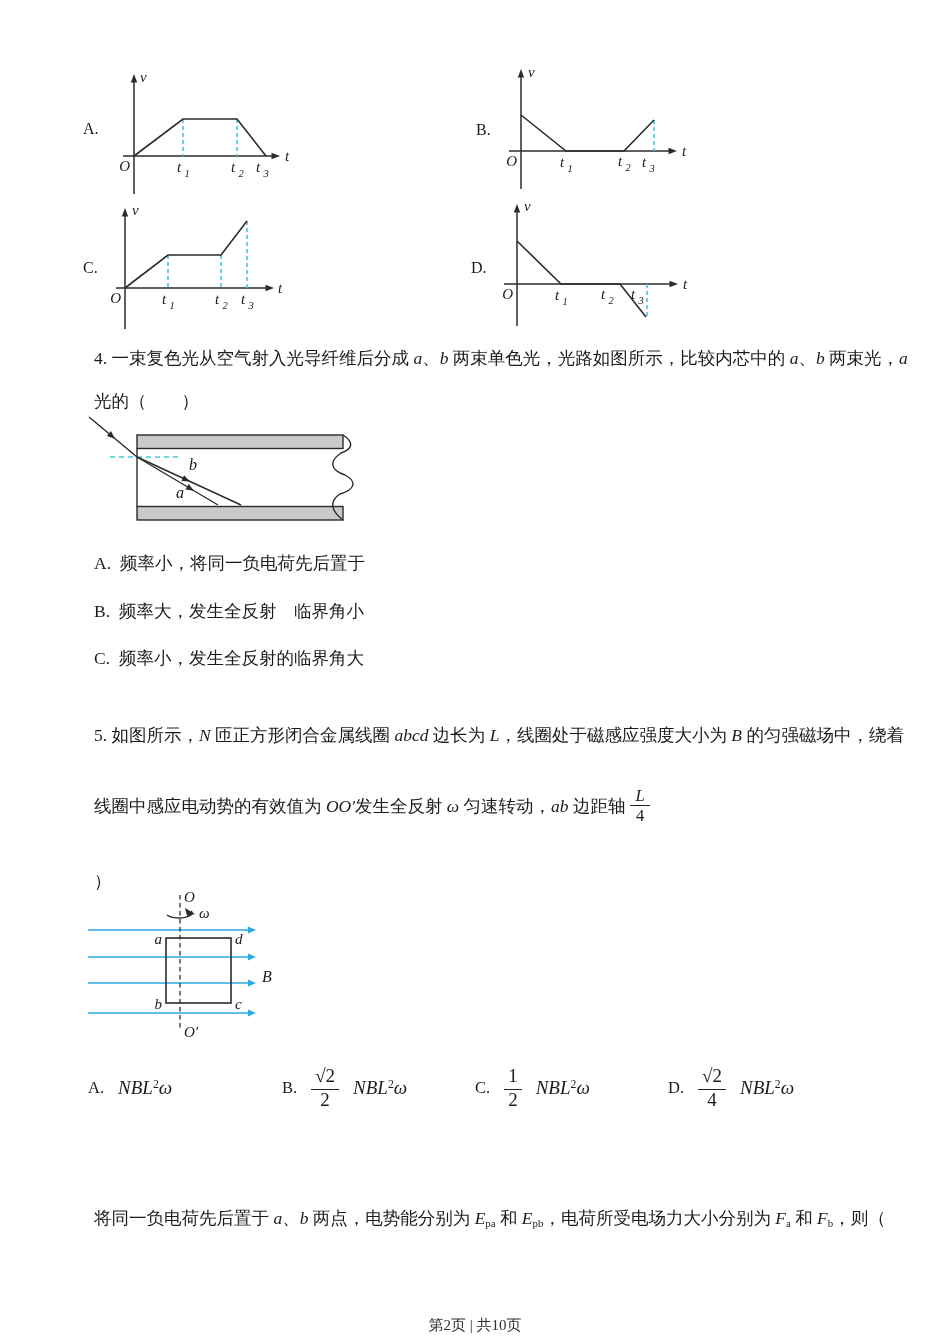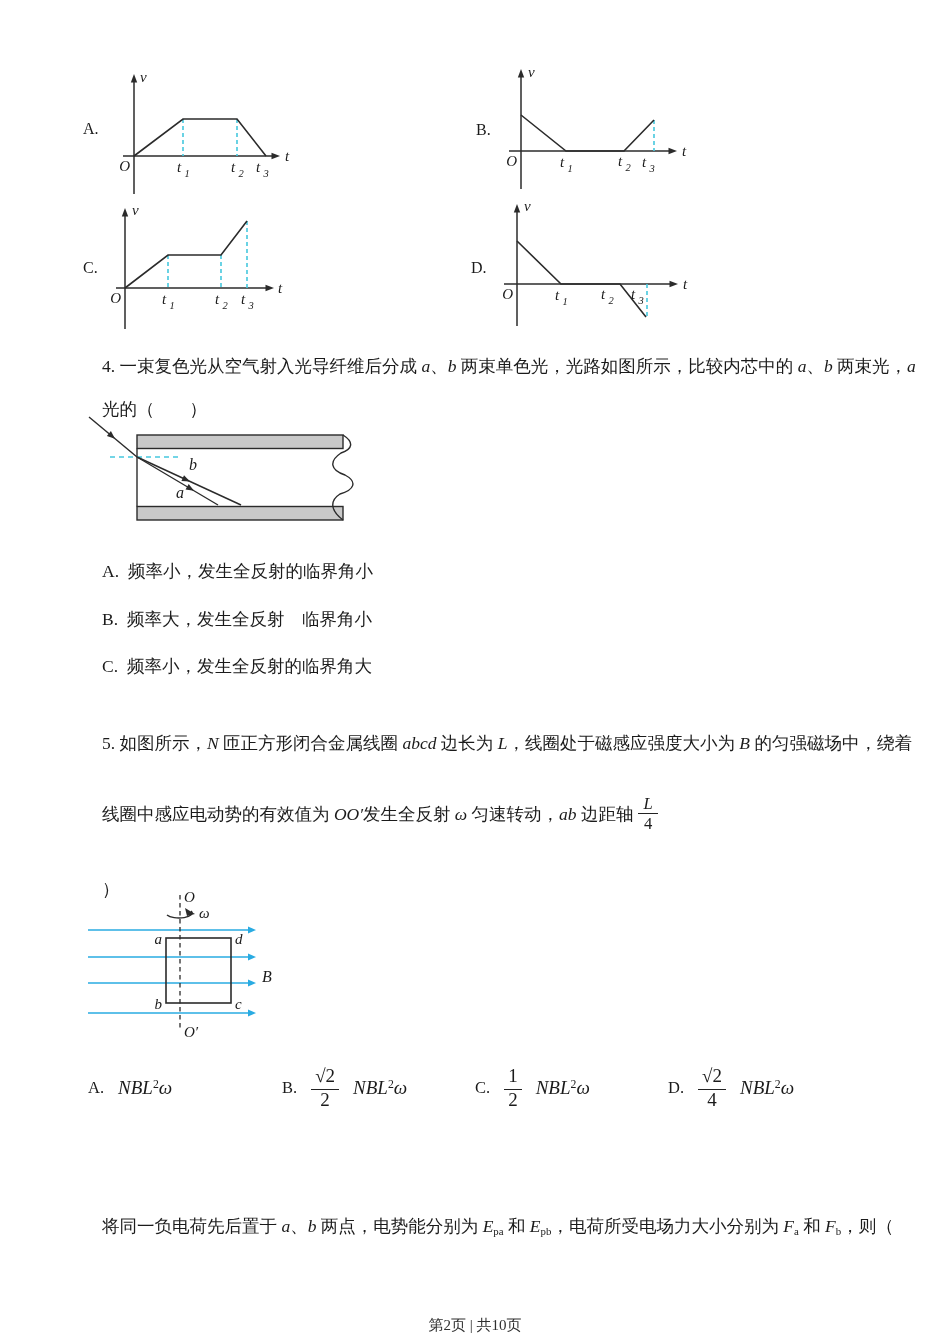--- a/index.html
+++ b/index.html
@@ -1,19 +1,19 @@
 <!DOCTYPE html>
 <html><head>
 <meta charset="utf-8">
 <style>
   html,body{margin:0;padding:0;background:#ffffff;}
   .page{position:relative;width:950px;height:1344px;background:#fff;overflow:hidden;
         font-family:"Liberation Serif","DejaVu Serif",serif;color:#1b1b1b;}
   .abs{position:absolute;}
-  .line{position:absolute;left:87px;margin:15px;font-size:17.5px;line-height:1.2;white-space:nowrap;}
+  .line{position:absolute;left:87px;margin:7px;font-size:17.5px;line-height:1.2;white-space:nowrap;}
   .opt-tag{position:absolute;font-size:16px;}
   .opt-label{margin-right:9px;}
   .var{font-style:italic;font-family:"Liberation Serif","DejaVu Serif",serif;}
   .msub{font-size:0.62em;vertical-align:-0.32em;}
   .msup{font-style:normal;font-size:0.62em;vertical-align:0.55em;}
   .frac{display:inline-flex;flex-direction:column;vertical-align:middle;text-align:center;
         line-height:1.05;margin:0 5px;font-size:0.95em;position:relative;top:-2px;}
   .frac .fnum{font-style:italic;border-bottom:1.2px solid #222;padding:0 5px 1px;}
   .frac .fden{padding-top:1px;}
   .q5opt{position:absolute;top:1052px;height:72px;display:flex;align-items:center;gap:14px;font-size:19px;}
@@ -131,21 +131,21 @@
     <line x1="19" y1="5" x2="67" y2="45" class="thin"></line>
     <polygon points="45,26.7 36.9,24.1 40.9,19.1" class="blk"></polygon>
     <line x1="67" y1="45" x2="171" y2="93" class="thin"></line>
     <polygon points="120,69.5 111.4,69.1 114,63.2" class="blk"></polygon>
     <line x1="67" y1="45" x2="148" y2="93" class="thin"></line>
     <polygon points="124,78.8 115.5,77.5 118.7,72" class="blk"></polygon>
     <text x="119" y="58" class="lab16">b</text>
     <text x="106" y="86" class="lab16">a</text>
   </svg>
 
-  <p class="line" style="top:546px"><span class="opt-label">A.</span><span>频率小，发生全反射的临界角小</span></p>
+  <p class="line" style="top:546px"><span class="opt-label">A.</span><span>频率小，将同一负电荷先后置于</span></p>
   <p class="line" style="top:594px"><span class="opt-label">B.</span><span>频率大，发生全反射　临界角小</span></p>
   <p class="line" style="top:641px"><span class="opt-label">C.</span><span>频率小，发生全反射的临界角大</span></p>
 
   <p class="line" style="top:718px"><span>5. 如图所示，</span><span class="var">N</span><span> 匝正方形闭合金属线圈 </span><span class="var">abcd</span><span> 边长为 </span><span class="var">L</span><span>，线圈处于磁感应强度大小为 </span><span class="var">B</span><span> 的匀强磁场中，绕着</span></p>
   <p class="line" style="top:782px"><span>线圈中感应电动势的有效值为 </span><span class="var">OO′</span><span>发生全反射 </span><span class="var">ω</span><span> 匀速转动，</span><span class="var">ab</span><span> 边距轴</span><span class="frac">
         <span class="fnum">L</span>
         <span class="fden">4</span>
       </span></p>
   <p class="line" style="top:864px">）</p>
 

